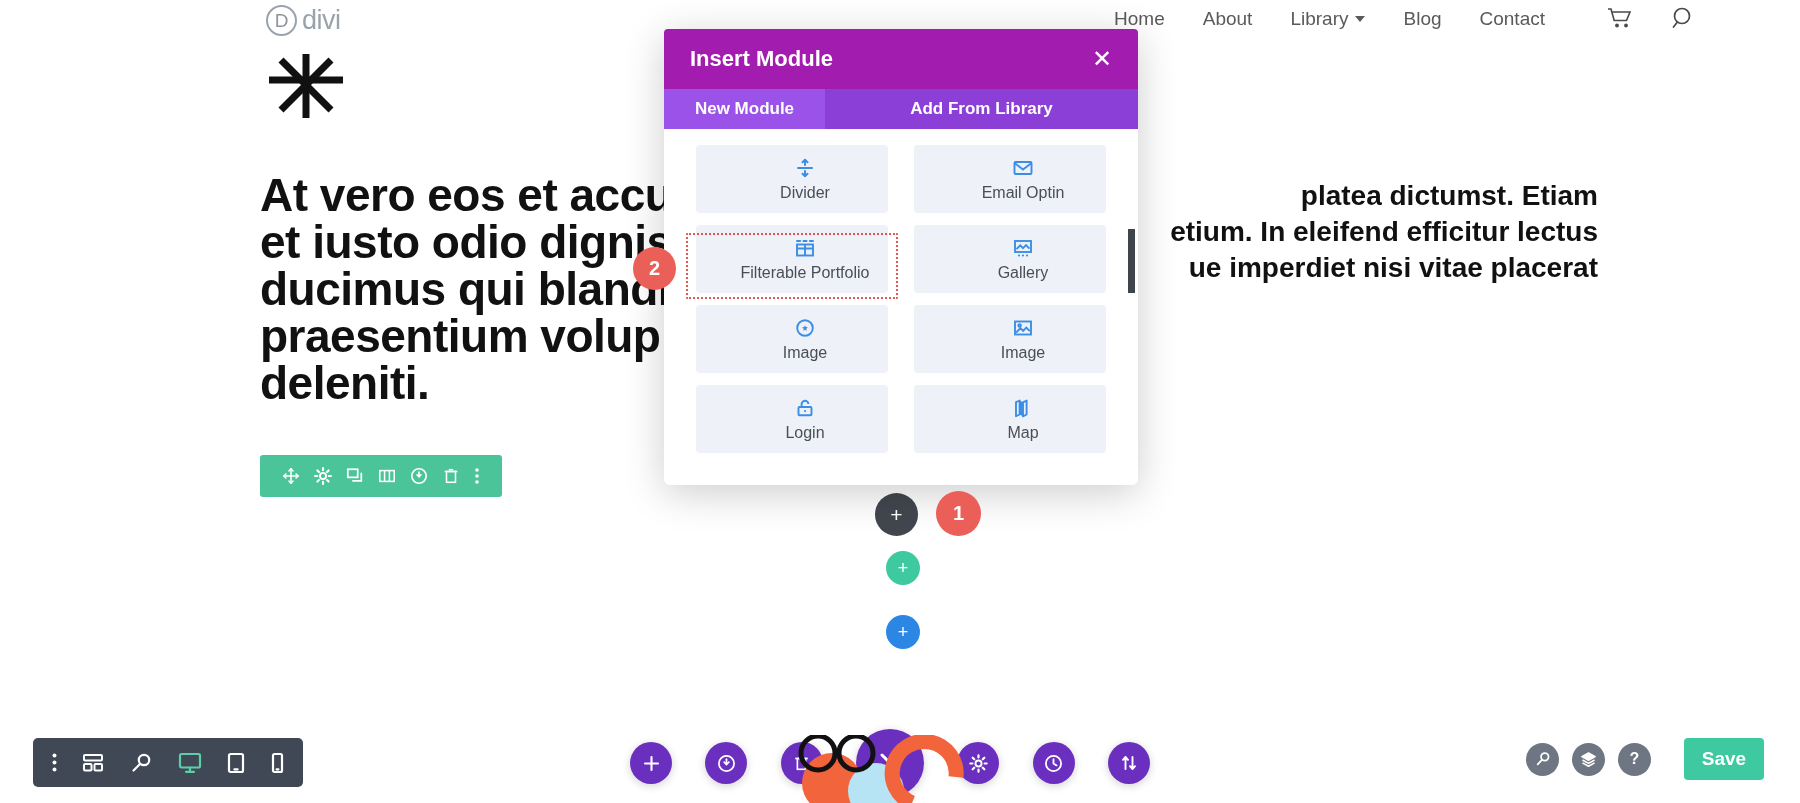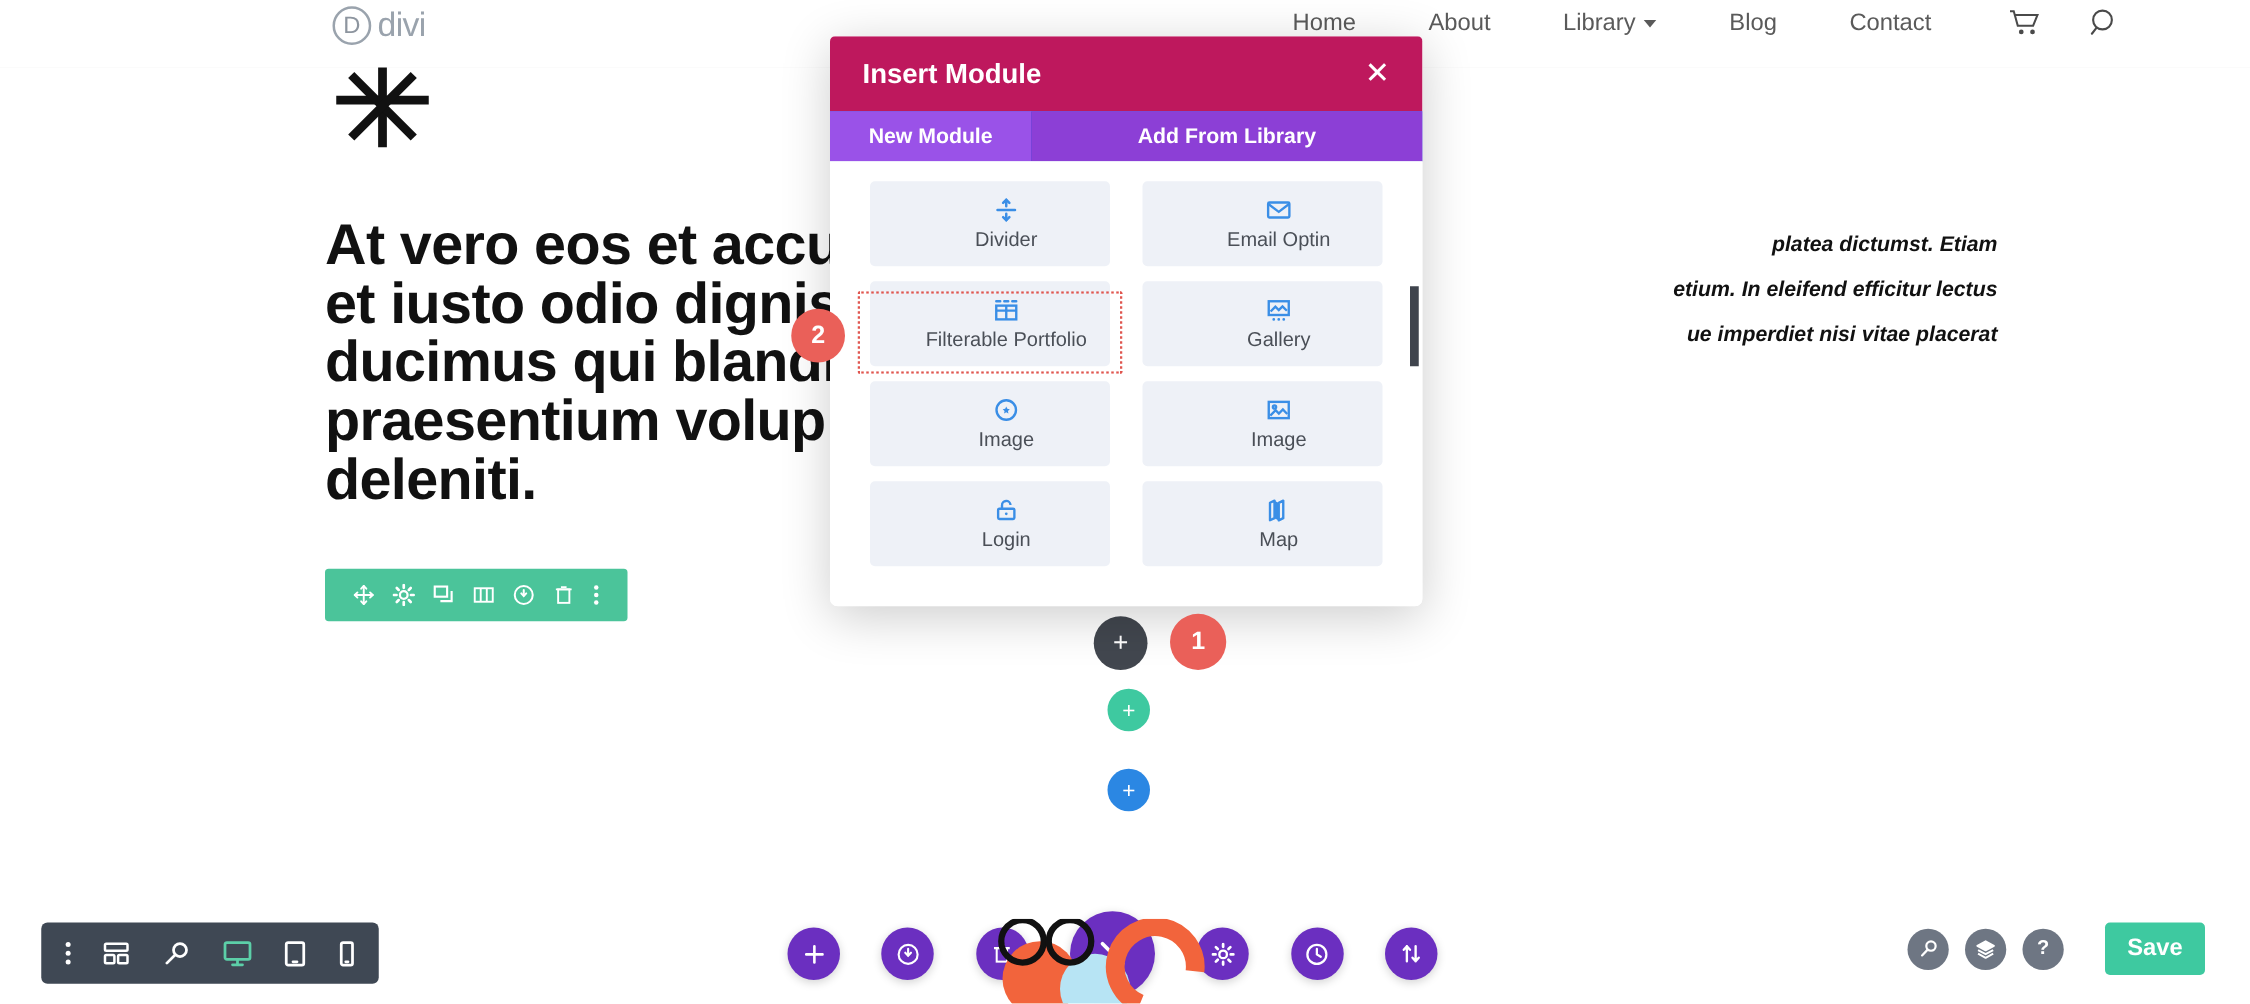--- a/index.html
+++ b/index.html
@@ -27,21 +27,21 @@
     font-size: 19px; font-family: "Liberation Sans", sans-serif;
   }
   .logo-text { font-size: 27px; color: #9aa3ad; letter-spacing: -0.5px; text-align: right; }
 
   .nav-links {
     position: absolute; right: 255px; top: 8px;
     display: flex; align-items: center; gap: 38px;
   }
   .nav-link {
     font-size: 19px; color: #5a5a5a; white-space: nowrap;
-    display: flex; align-items: center; gap: 7px; cursor: pointer; margin-left: 20px;
+    display: flex; align-items: center; gap: 7px; cursor: pointer;
   }
   .caret {
     display: inline-block; width: 0; height: 0;
     border-left: 5px solid transparent; border-right: 5px solid transparent;
     border-top: 6px solid #5a5a5a;
   }
   .nav-icons {
     position: absolute; right: 105px; top: 6px;
     display: flex; align-items: center; gap: 38px;
   }
@@ -52,53 +52,52 @@
     position: absolute; left: 263px; top: 52px;
     width: 86px; height: 66px;
   }
   .heading {
     position: absolute; left: 260px; top: 172px; width: 640px;
     font-size: 46px; line-height: 47px; font-weight: bold;
     color: #111111; letter-spacing: -0.5px;
   }
   .bodytext {
     position: absolute; left: 1038px; top: 178px; width: 560px;
-    font-size: 17px; line-height: 36px; font-weight: bold; color: #111;
+    font-size: 28px; line-height: 36px; font-weight: bold; color: #111;
     text-align: right;
-    font-style: italic;
   }
   .bodytext div { white-space: nowrap; }
 
   
   .mod-toolbar {
     position: absolute; left: 260px; top: 455px;
     width: 242px; height: 42px; background: #4bc49a; border-radius: 3px;
     display: flex; align-items: center; justify-content: space-evenly;
     padding: 0 8px;
   }
   .mod-toolbar svg { display: block; }
 
   
   .modal {
     position: absolute; left: 664px; top: 29px; width: 474px; height: 456px;
     background: #ffffff; border-radius: 4px 4px 6px 6px;
     box-shadow: 0 8px 40px rgba(0,0,0,0.2);
     overflow: hidden; z-index: 20;
   }
   .modal-header {
-    height: 60px; background: #be185d;
+    height: 60px; background: #a21caf;
     display: flex; align-items: center; justify-content: space-between;
     padding: 0 26px;
   }
   .modal-title { color: #fff; font-size: 22px; font-weight: bold; }
   .modal-close {
     color: #fff; font-size: 24px; line-height: 1; cursor: pointer;
     font-weight: 300;
   }
-  .modal-tabs { display: flex; height: 40px; background: #1d4ed8; }
+  .modal-tabs { display: flex; height: 40px; background: #14b8a6; }
   .modal-tab {
     display: flex; align-items: center; justify-content: center;
     color: #ffffff; font-size: 17px; font-weight: bold; cursor: pointer;
   }
   .modal-tab.t1 { width: 161px; background: #9a52e8; }
   .modal-tab.t2 { flex: 1; background: #8c3fd6; }
 
   .modal-body {
     position: relative; height: 356px; padding: 16px 32px 0 32px;
     background: #fff; overflow: hidden;

